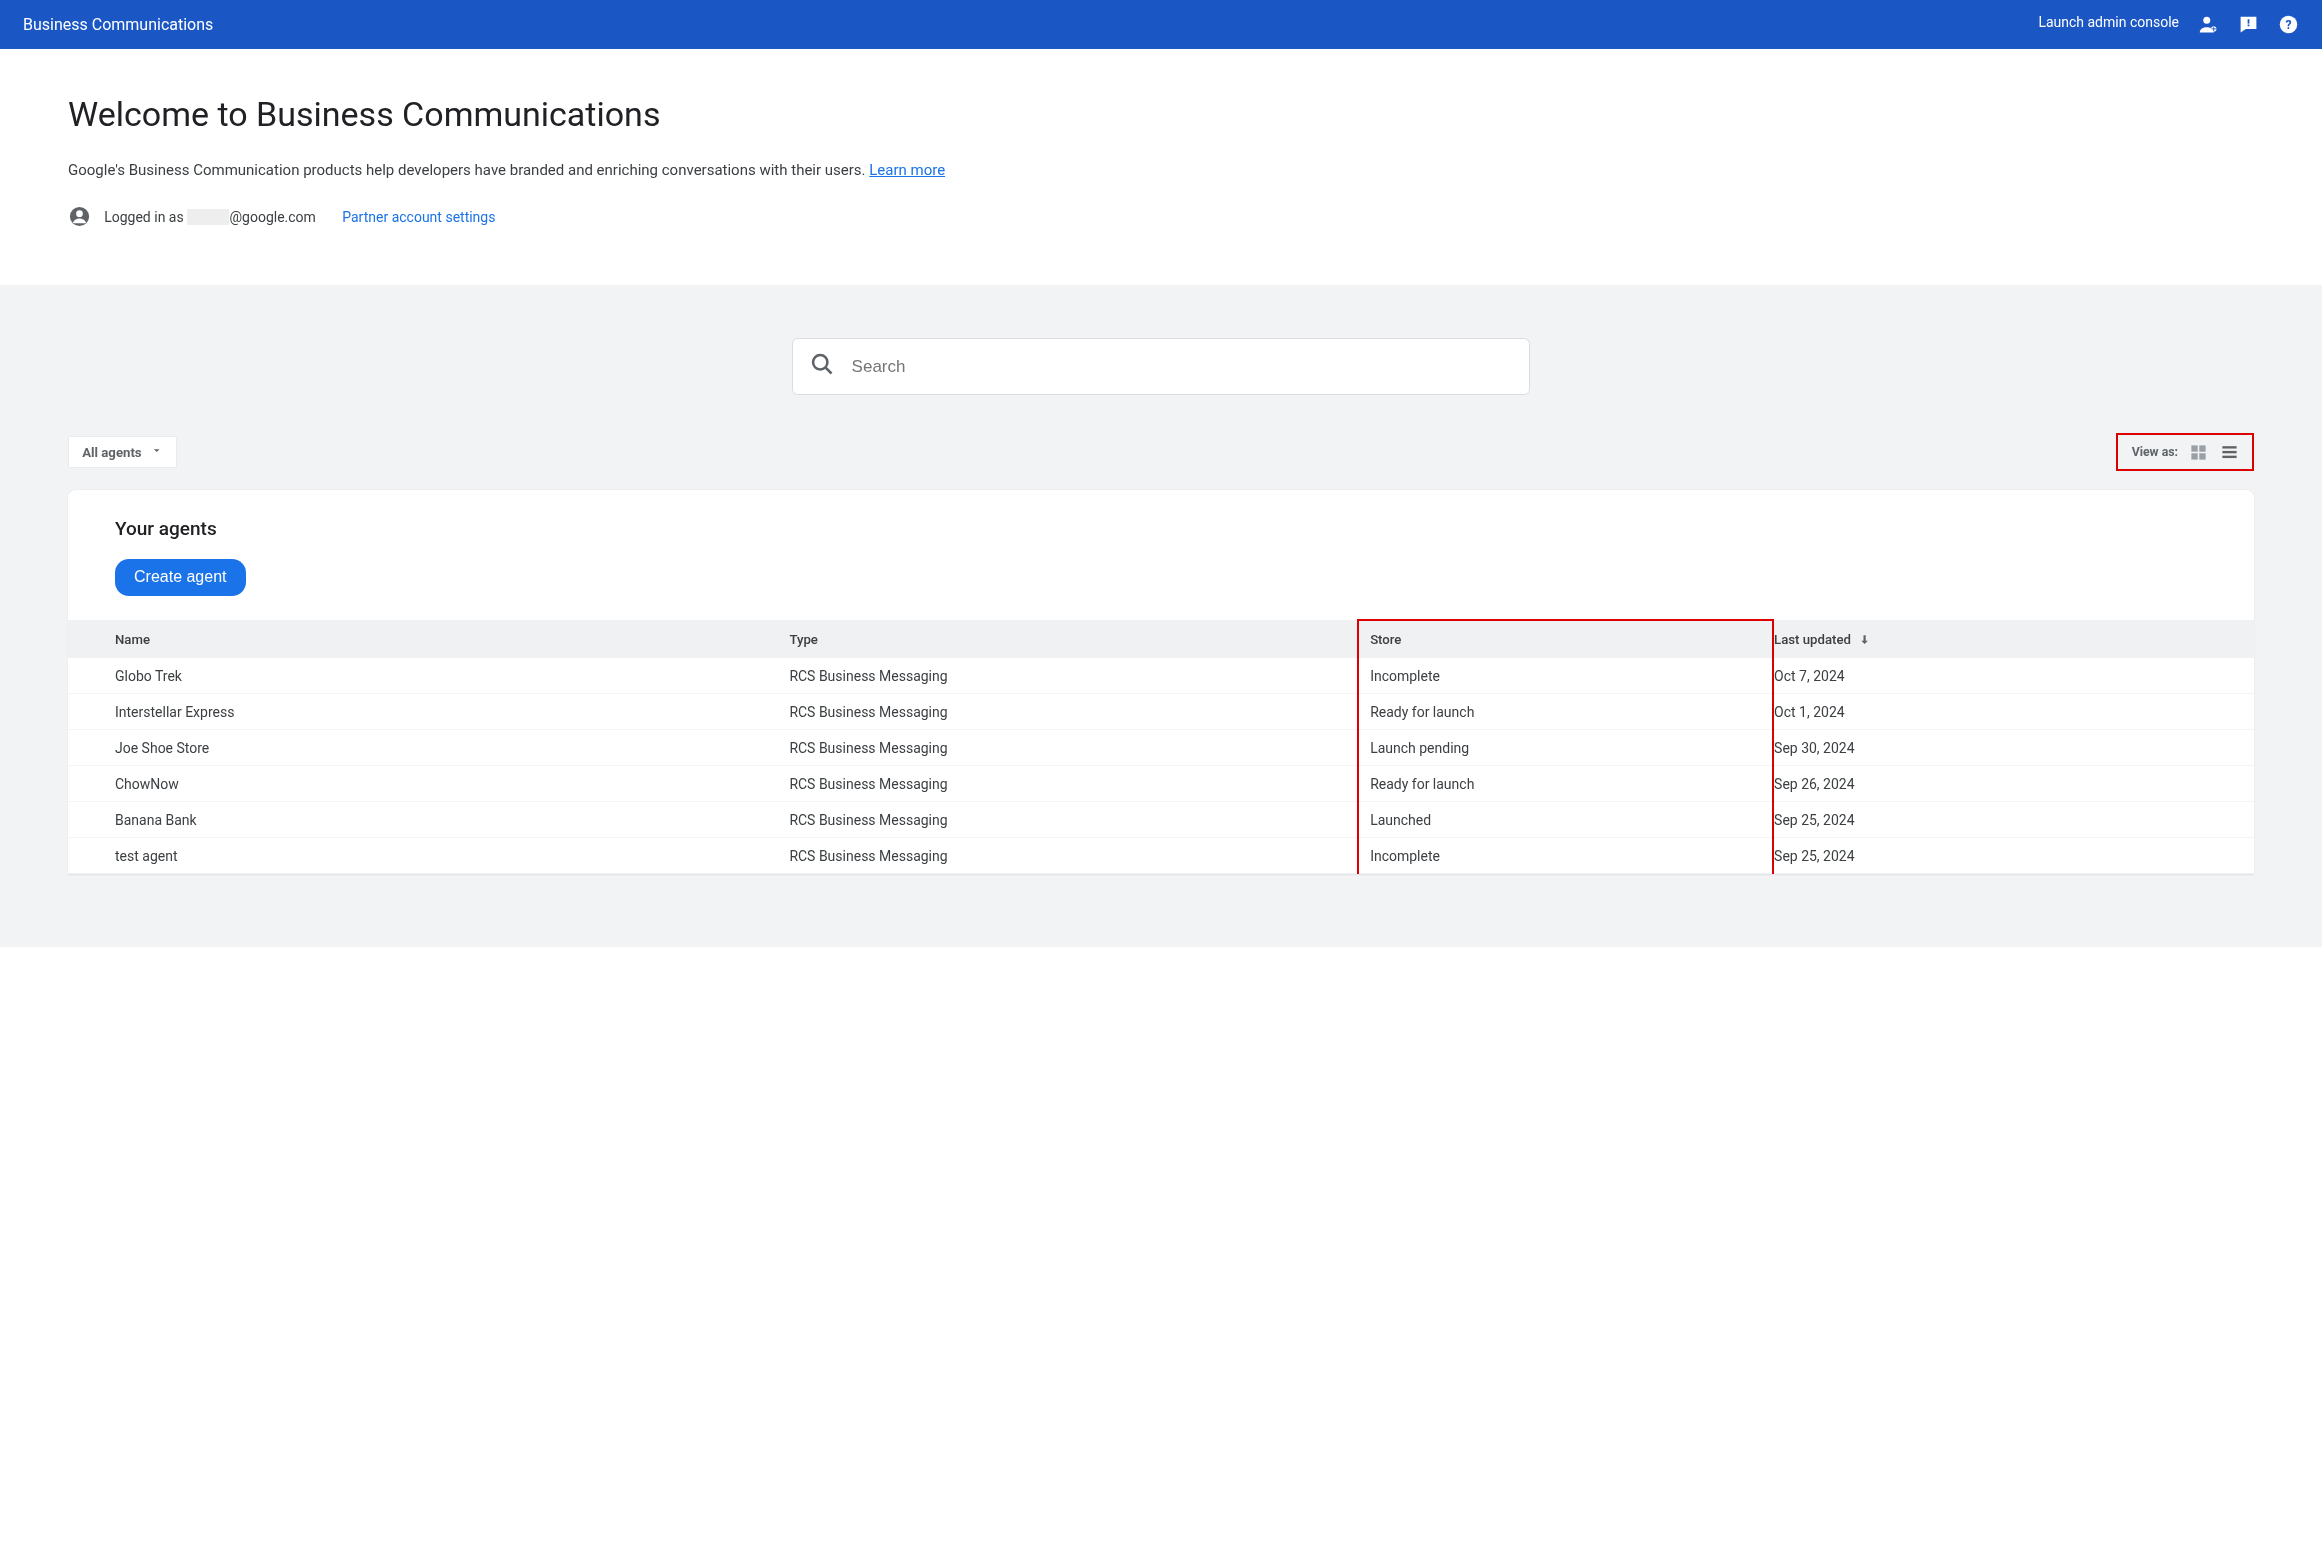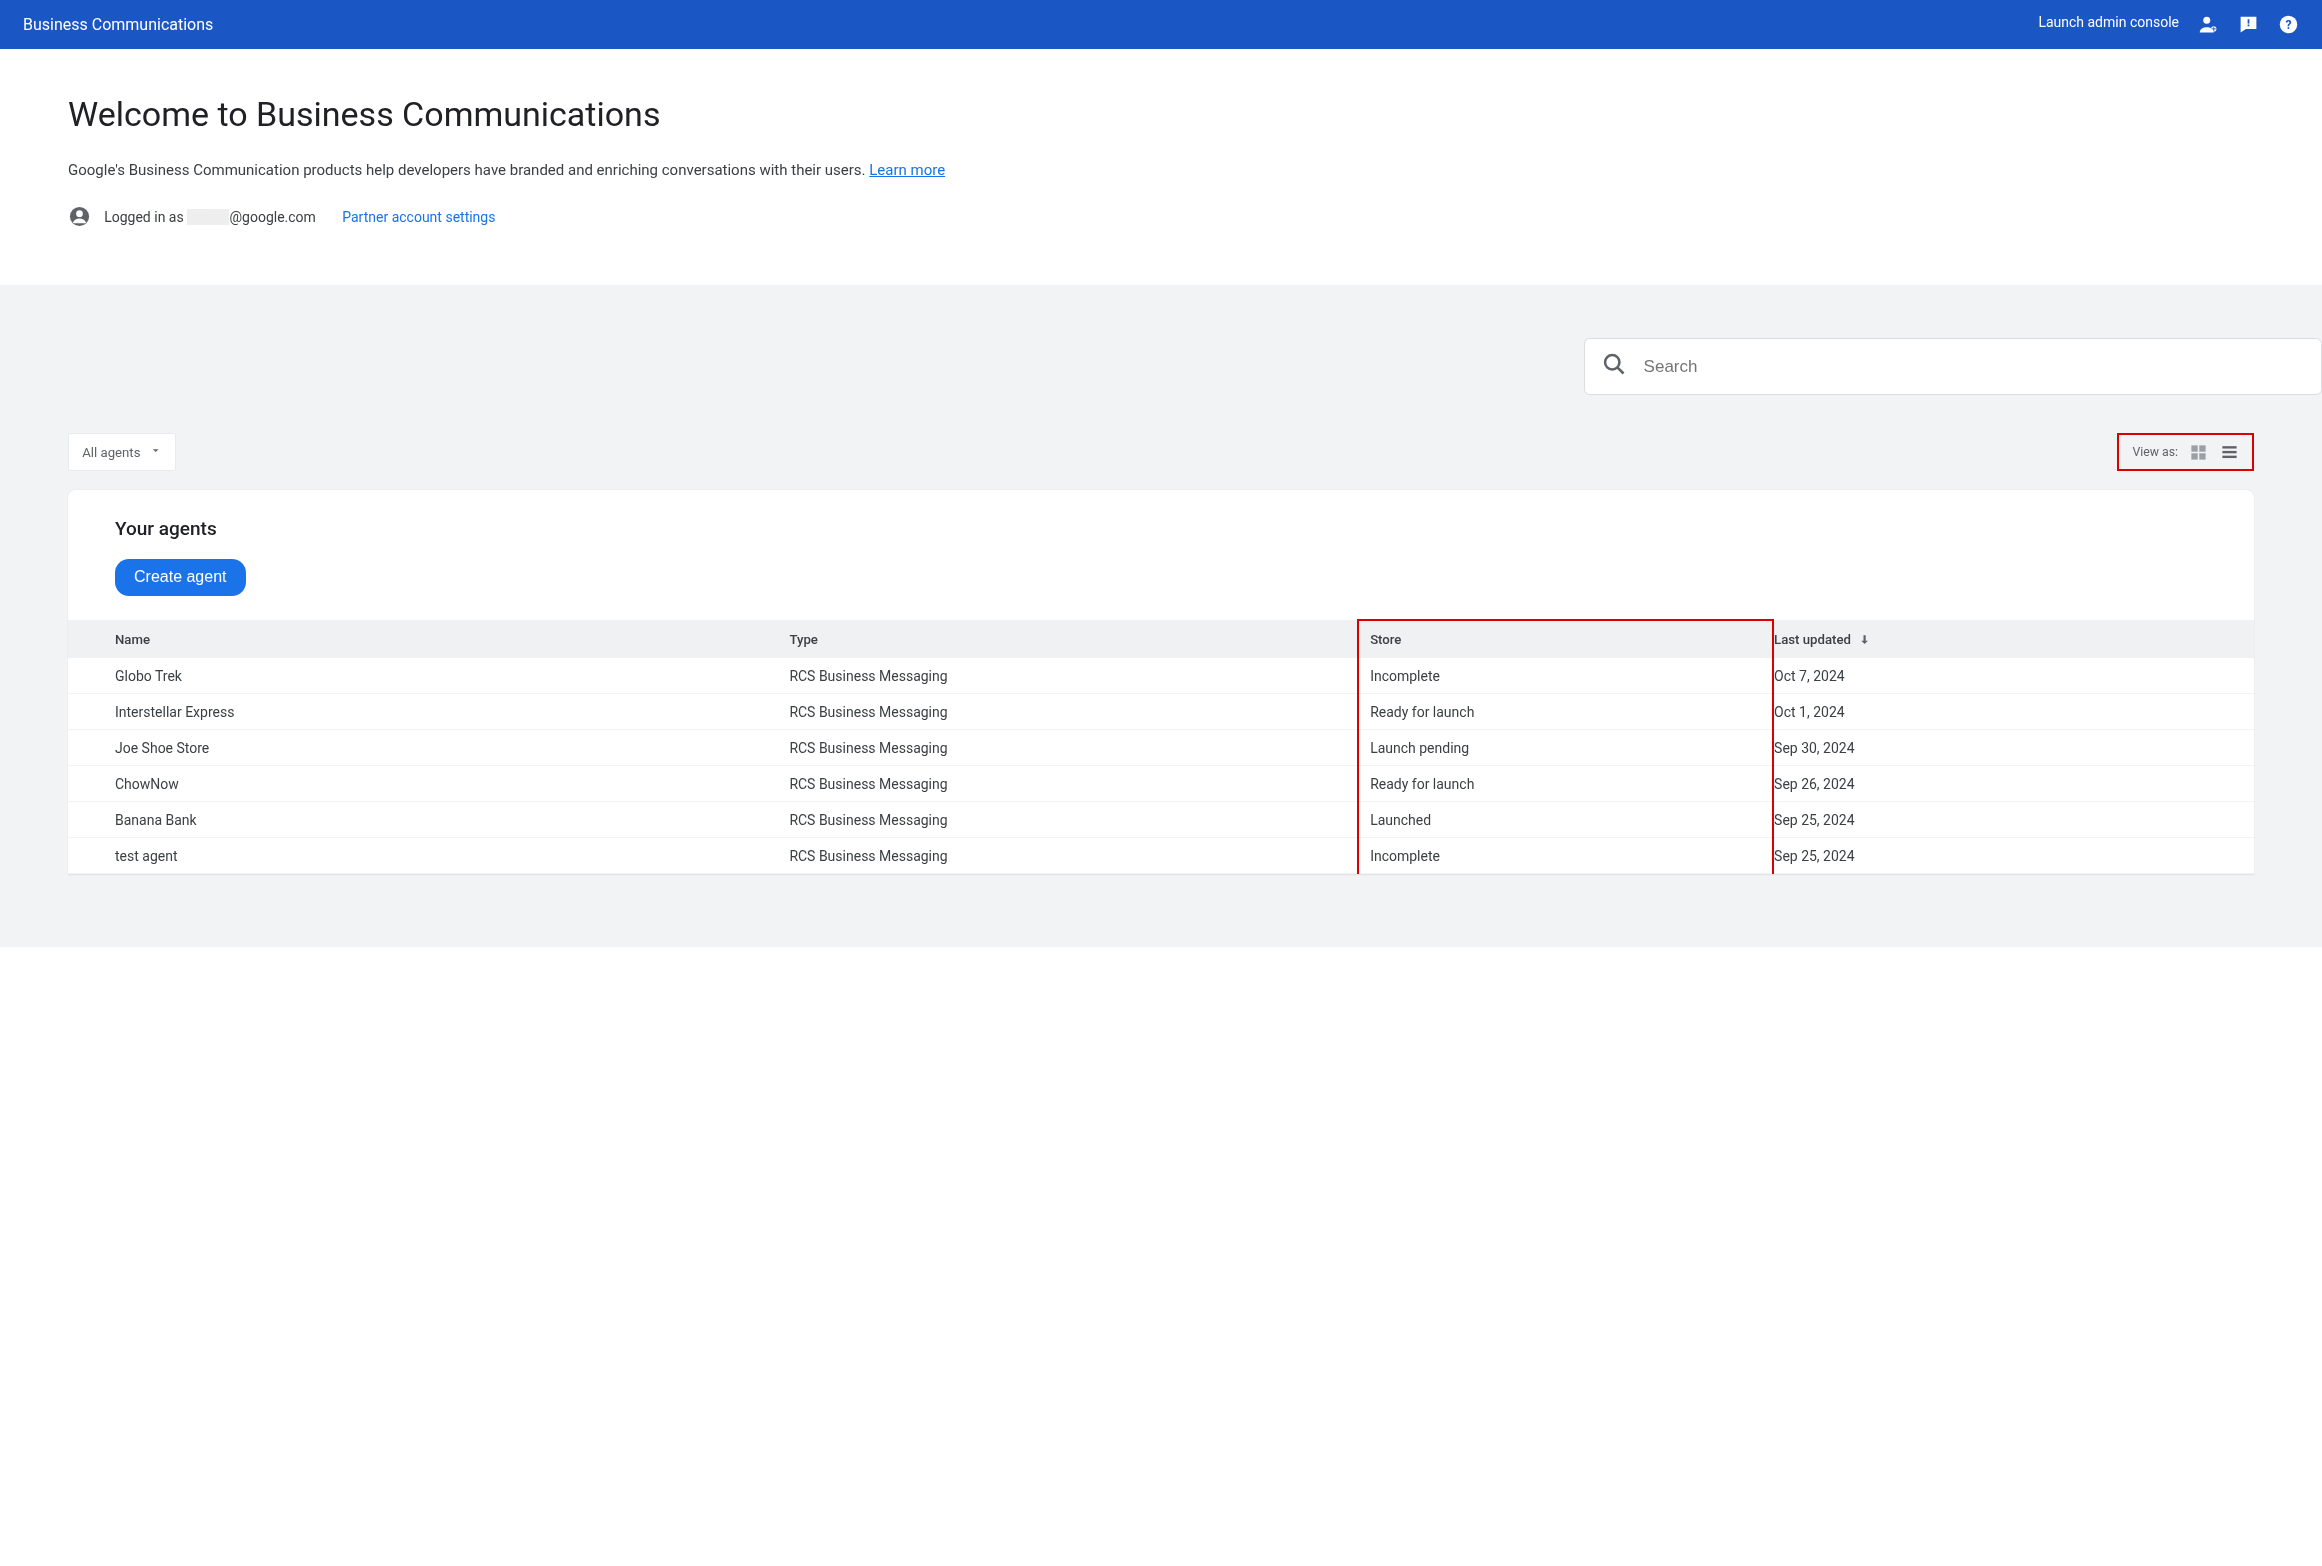--- a/index.html
+++ b/index.html
@@ -81,21 +81,21 @@
     cursor: pointer;
     margin-left: 13.2px;
   }
   .agents-section {
     background: #f1f3f4;
     padding: 53px 0 0 0;
     min-height: 662px;
   }
   .search-container {
     display: flex;
-    justify-content: flex-end;
+    justify-content: center;
     margin-bottom: 38px;
   }
   .search-box {
     width: 738px;
     height: 57px;
     background: #fff;
     border: 0.9px solid #dadce0;
     border-radius: 5.7px;
     display: flex;
     align-items: center;
@@ -107,22 +107,24 @@
   .search-input {
     border: none;
     outline: none;
     font-size: 17px;
     flex: 1;
     color: #5f6368;
   }
   .controls-row {
     display: flex;
     justify-content: space-between;
+    align-items: center;
     padding: 0 68px;
     margin-bottom: 19px;
+    font-weight: bold;
   }
   .filter-dropdown {
     background: #fff;
     border: 0.9px solid #e8eaed;
     padding: 7.6px 13.2px;
     font-size: 13.2px;
     color: #5f6368;
     border-radius: 1.9px;
     cursor: pointer;
     display: flex;

